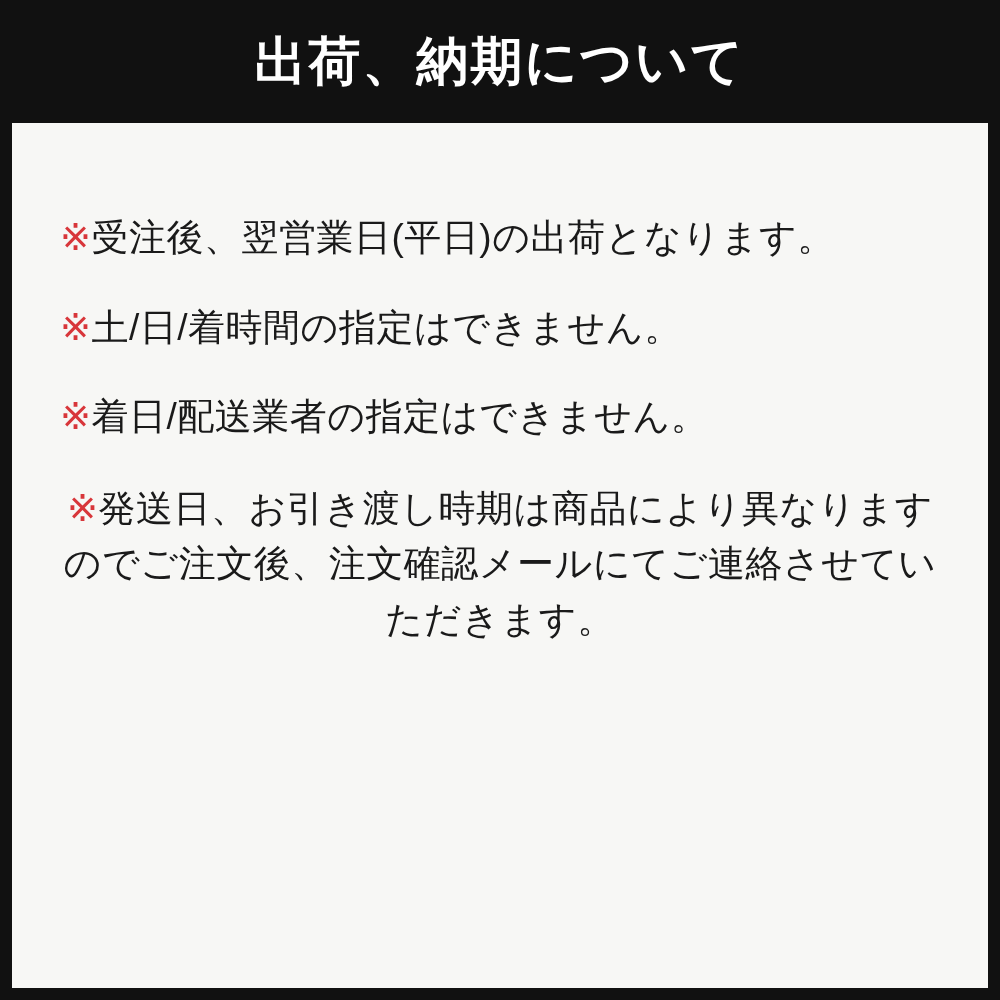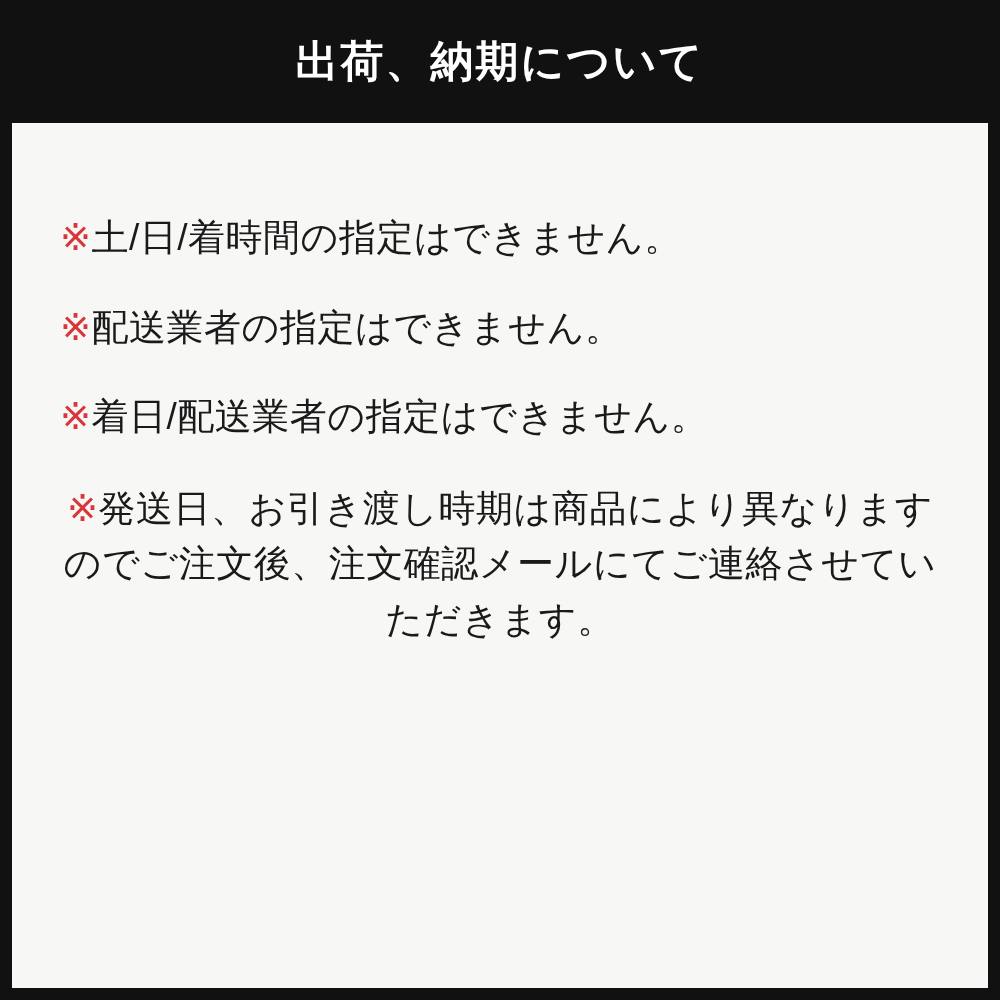--- a/index.html
+++ b/index.html
@@ -22,21 +22,21 @@
   }
   .header {
     height: 123px;
     background: #111111;
     display: flex;
     align-items: center;
     justify-content: center;
   }
   .header-title {
     color: #ffffff;
-    font-size: 43px;
+    font-size: 52px;
     font-weight: bold;
     letter-spacing: 2px;
     line-height: 1.2;
     text-align: center;
   }
   .body-panel {
     position: absolute;
     left: 12px;
     top: 123px;
     width: 976px;
@@ -75,24 +75,24 @@
 
 <div class="page">
 
   <div class="header">
     <div class="header-title">出荷、納期について</div>
   </div>
 
   <div class="body-panel">
     <div class="note-list">
 
+      <p class="note-item"><span class="mark">※</span><span>受注後、翌営業日(平日)の出荷となります。</span></p>
 
       <p class="note-item"><span class="mark">※</span><span>土/日/着時間の指定はできません。</span></p>
 
-      <p class="note-item"><span class="mark">※</span><span>配送業者の指定はできません。</span></p>
 
       <p class="note-item"><span class="mark">※</span><span>着日/配送業者の指定はできません。</span></p>
 
       <p class="note-item long"><span class="mark">※</span><span>発送日、お引き渡し時期は商品により異なりますのでご注文後、注文確認メールにてご連絡させていただきます。</span></p>
 
     </div>
   </div>
 
 </div>
 

